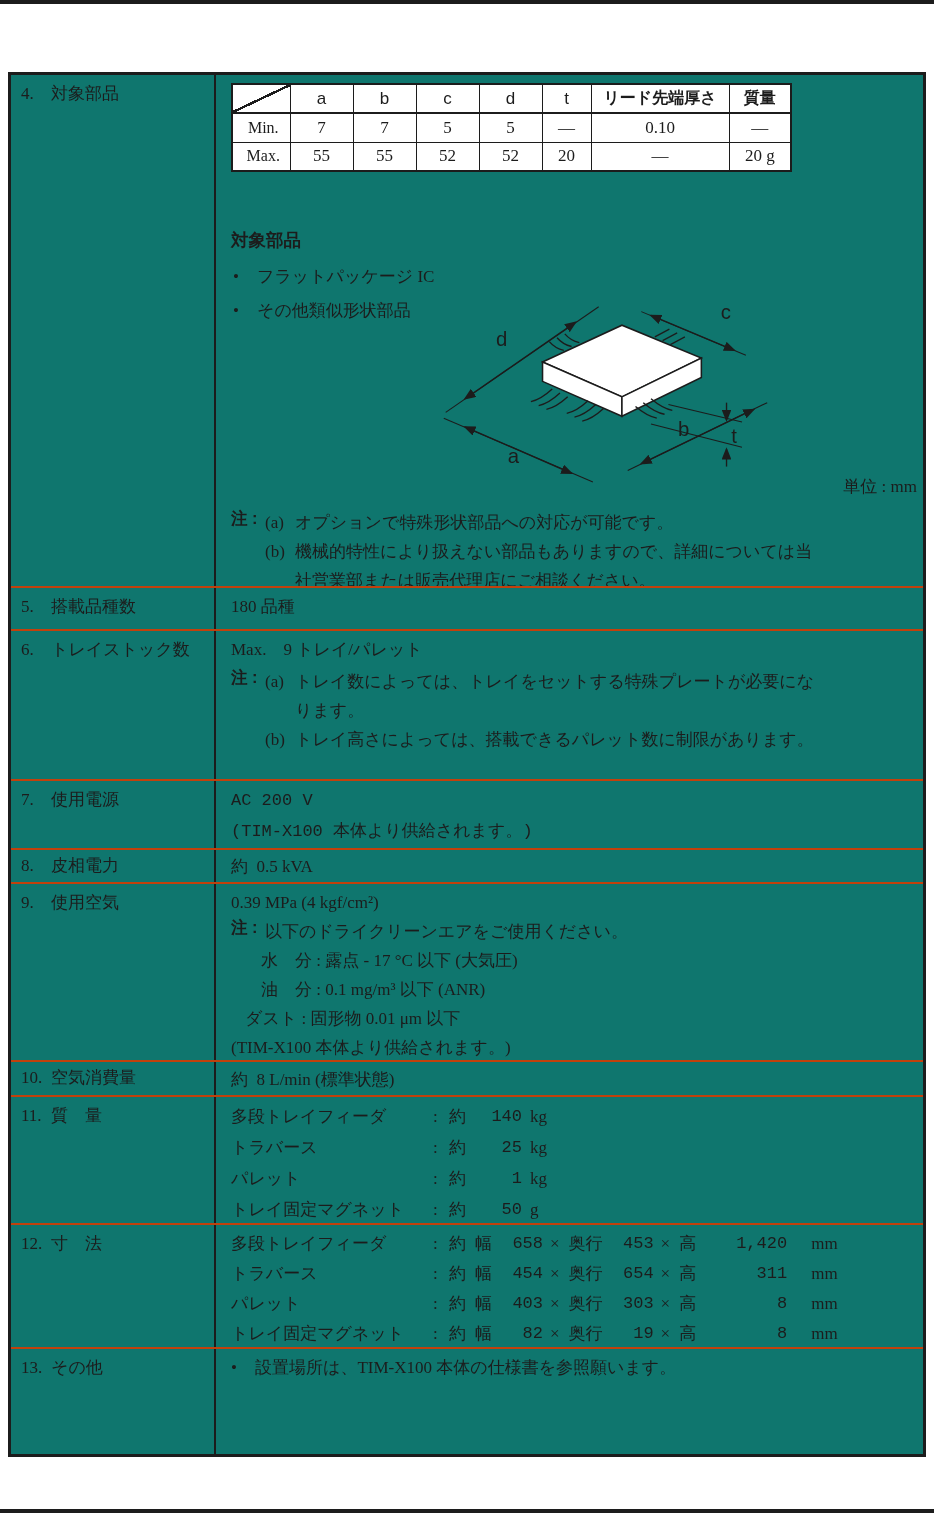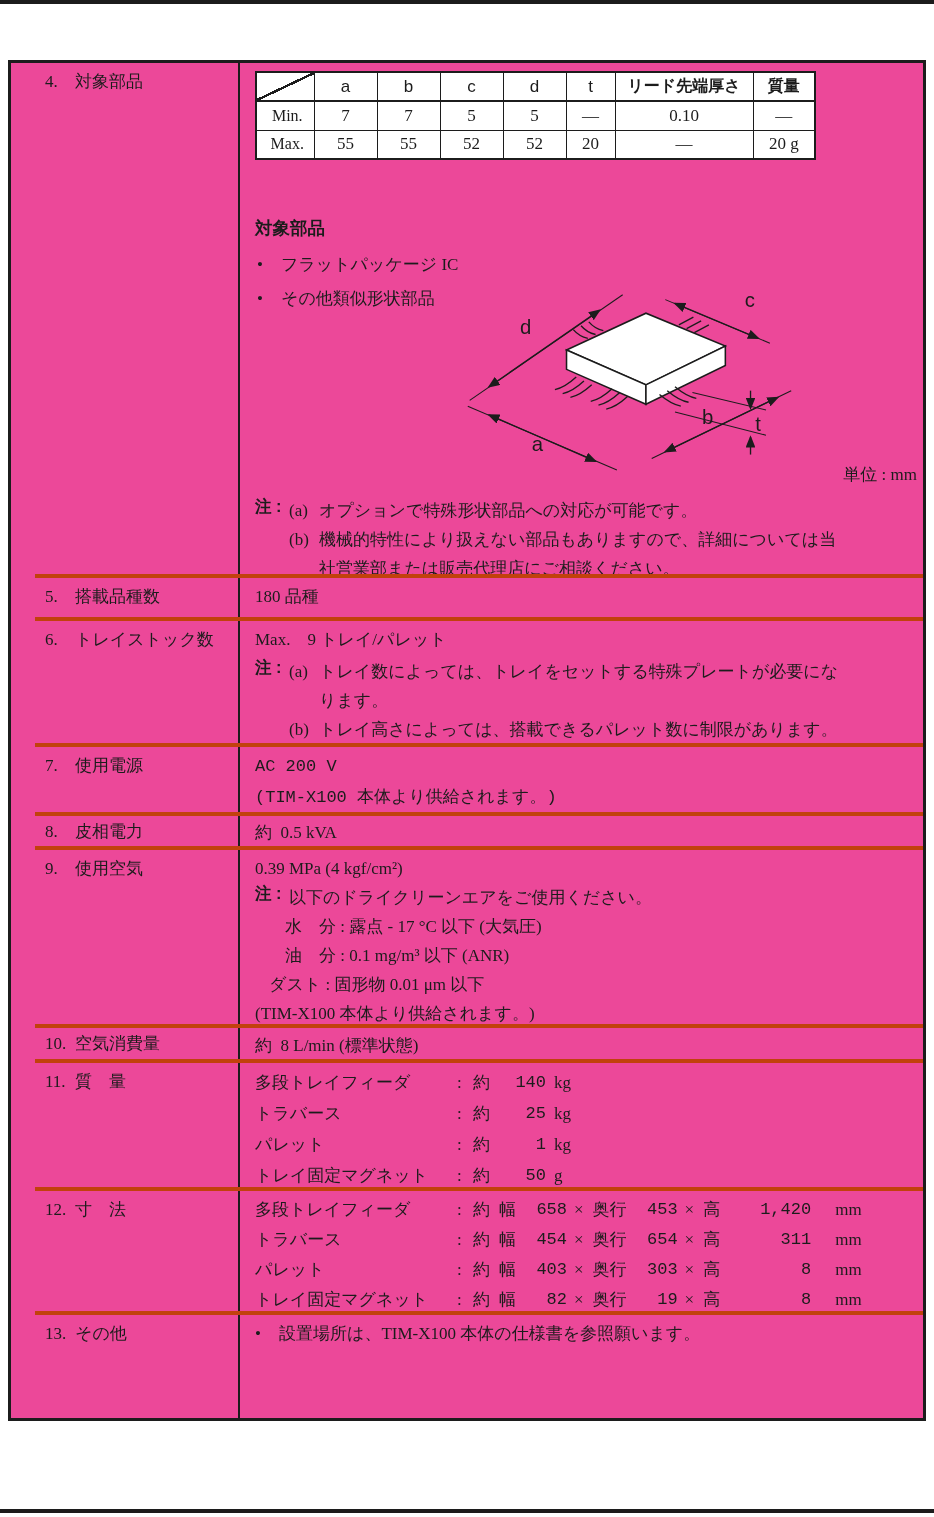--- a/index.html
+++ b/index.html
@@ -6,24 +6,24 @@
   body{
     width:934px;height:1517px;position:relative;background:#ffffff;
     color:#1c1c1c;font-family:"Liberation Serif","DejaVu Serif",serif;
     font-size:17px;overflow:hidden;
   }
   .hrule{position:absolute;left:0;width:934px;height:4px;background:#1c1c1c;}
   .hrule.top{top:0;}
   .hrule.bottom{top:1509px;}
 
   .spec-table{
-    position:absolute;left:8px;top:60px;width:918px;
-    border:3px solid #1c1c1c;box-sizing:border-box;background:#ec4899;padding-left:24px;
-  }
-  .srow{display:flex;border-top:4px solid #c2410c;box-sizing:border-box;}
+    position:absolute;left:8px;top:72px;width:918px;
+    border:3px solid #1c1c1c;box-sizing:border-box;background:#0f766e;
+  }
+  .srow{display:flex;border-top:2px solid #c2410c;box-sizing:border-box;}
   .srow:first-child{border-top:none;}
   .cell-label{
     width:205px;flex-shrink:0;border-right:2px solid #1c1c1c;
     box-sizing:border-box;padding:7px 0 0 10px;
   }
   .cell-label .no{display:inline-block;width:30px;}
   .cell-body{flex:1;box-sizing:border-box;padding:4px 0 0 15px;overflow:hidden;position:relative;}
 
   
   table.dims{border-collapse:collapse;margin:4px 0 0 0;background:#fff;}
@@ -231,21 +231,21 @@
 
   <div class="srow" style="height:43px">
     <div class="cell-label">
       <span class="no">5.</span><span>搭載品種数</span>
     </div>
     <div class="cell-body">
       <div class="vline">180 品種</div>
     </div>
   </div>
 
-  <div class="srow" style="height:126px">
+  <div class="srow" style="height:150px">
     <div class="cell-label">
       <span class="no">6.</span><span>トレイストック数</span>
     </div>
     <div class="cell-body">
       <div class="vline">Max.　9 トレイ/パレット</div>
       <div class="note tight lh29">
         <span class="nlabel">注 :</span>
         <div>
           <div class="nitem">
             <span class="ntag">(a)</span>

